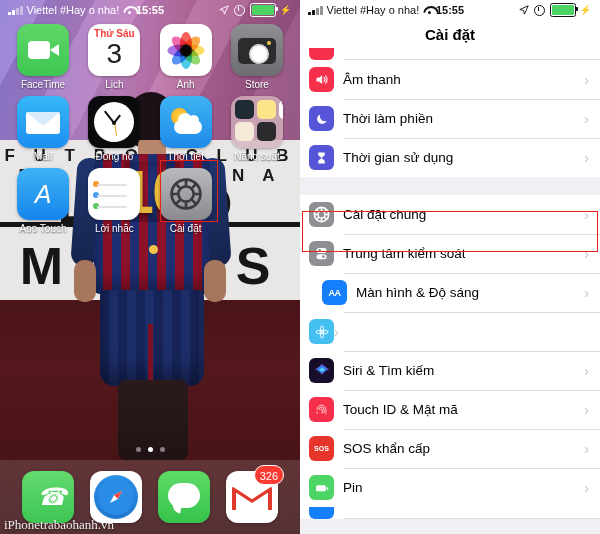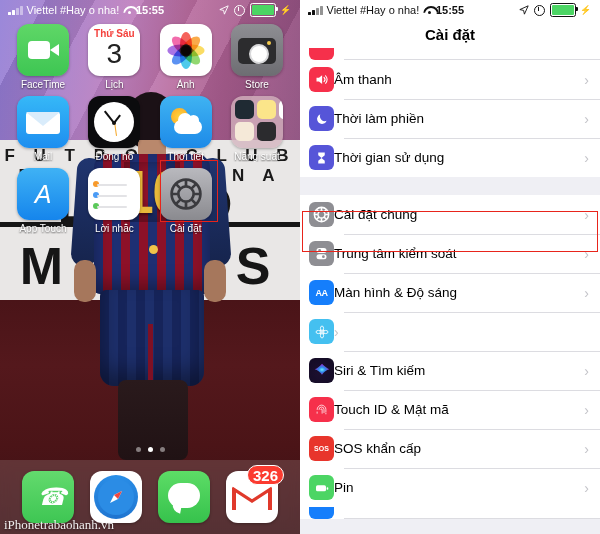--- a/index.html
+++ b/index.html
@@ -142,48 +142,48 @@
     background:conic-gradient(#2a8fe8,#1f74cf,#2a8fe8);}
   .ic-safari .inner{position:absolute;left:8px;top:8px;width:36px;height:36px;border-radius:50%;background:#2b8ce5;}
   .ic-safari .needle{position:absolute;left:12px;top:12px;width:28px;height:28px;}
   .ic-msg{background:linear-gradient(180deg,#5ddc66,#36c24c);}
   .ic-msg .bub{position:absolute;left:10px;top:12px;width:32px;height:25px;border-radius:13px;background:#fff;}
   .ic-msg .bub:after{content:"";position:absolute;left:4px;bottom:-5px;width:9px;height:9px;background:#fff;
     border-radius:0 0 0 9px;transform:rotate(10deg);}
   .ic-gmail{background:#fff;}
   .ic-gmail .mm{position:absolute;left:6px;top:14px;width:40px;height:25px;}
   .badge{position:absolute;right:-6px;top:-6px;min-width:22px;height:20px;border-radius:10px;background:#fb3b30;
-    color:#fff;font-size:15px;font-weight:700;line-height:20px;text-align:center;padding:0 5px;
+    color:#fff;font-size:11px;font-weight:400;line-height:20px;text-align:center;padding:0 5px;
     box-sizing:border-box;border:1.5px solid #fff;}
   .watermark{position:absolute;z-index:6;left:4px;bottom:1px;color:rgba(255,255,255,.92);
     font-size:13px;font-family:"Liberation Serif",serif;text-shadow:0 1px 2px rgba(0,0,0,.5);}
 
   
   .settings{position:relative;width:300px;height:534px;background:#efeff4;overflow:hidden;}
   .set-status{height:20px;display:flex;align-items:center;padding:0 8px;color:#111;font-size:11px;position:relative;background:#fff;}
   .navbar{height:28px;background:#fff;display:flex;align-items:center;justify-content:center;
     font-size:15px;font-weight:600;color:#000;}
   .srow{display:flex;align-items:center;height:39px;background:#fff;padding-left:9px;position:relative;box-sizing:border-box;}
   .srow+.srow:before{content:"";position:absolute;left:44px;right:0;top:0;height:1px;background:#dcdce1;}
   .sicon{width:25px;height:25px;border-radius:6px;flex:0 0 25px;position:relative;overflow:hidden;
     display:flex;align-items:center;justify-content:center;color:#fff;}
-  .slabel{margin-left:0;font-size:13.5px;color:#000;flex:1;}
+  .slabel{margin-left:9px;font-size:13.5px;color:#000;flex:1;}
   .chev{margin-right:11px;color:#c4c4c9;font-size:14px;line-height:1;}
   .gap{height:18px;background:#efeff4;}
   .cut{height:12px;background:#fff;position:relative;overflow:hidden;}
   .cut .sicon{position:absolute;left:9px;top:-13px;}
   .cut:after{content:"";position:absolute;left:44px;right:0;bottom:0;height:1px;background:#dcdce1;}
   .highlight{position:absolute;border:1.5px solid #e8241b;box-sizing:border-box;pointer-events:none;z-index:9;}
 
   .i-sound{background:#f6304b;}
   .i-dnd{background:#5655d8;}
   .i-screen{background:#5655d8;}
   .i-general{background:#8e8e93;}
   .i-control{background:#8e8e93;}
-  .i-display{background:#157efb;font-size:9px;font-weight:700;letter-spacing:-.5px;}
+  .i-display{background:#157efb;font-size:9px;font-weight:700;letter-spacing:-.5px;margin-left:13px;}
   .i-wall{background:#44c0f0;}
   .i-siri{background:radial-gradient(circle at 40% 60%,#1c1030,#120a22);}
   .i-touch{background:#f6304b;}
   .i-sos{background:#e8352c;font-size:7px;font-weight:700;}
   .i-pin{background:#4cd564;}
   .i-next{background:#157efb;}
 </style>
 </head>
 <body>
 

